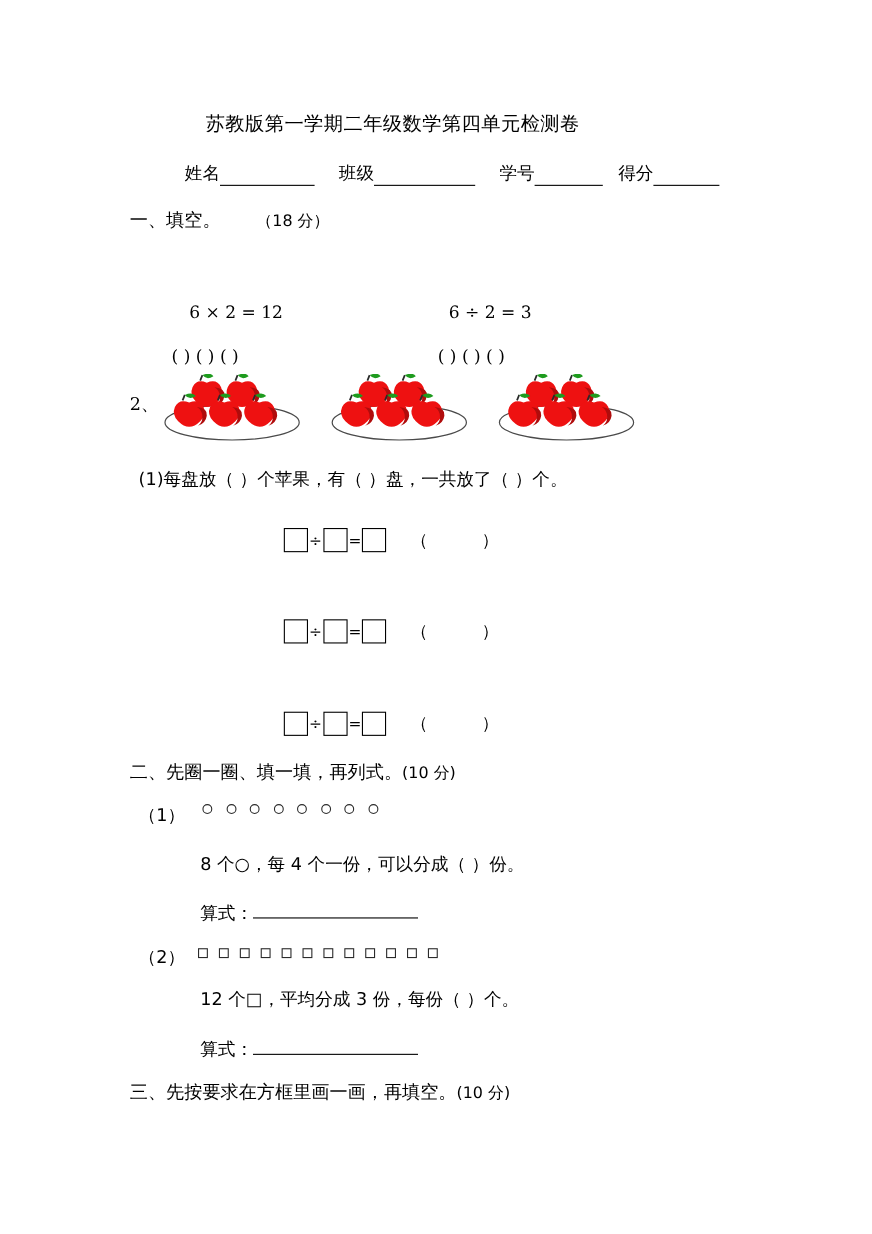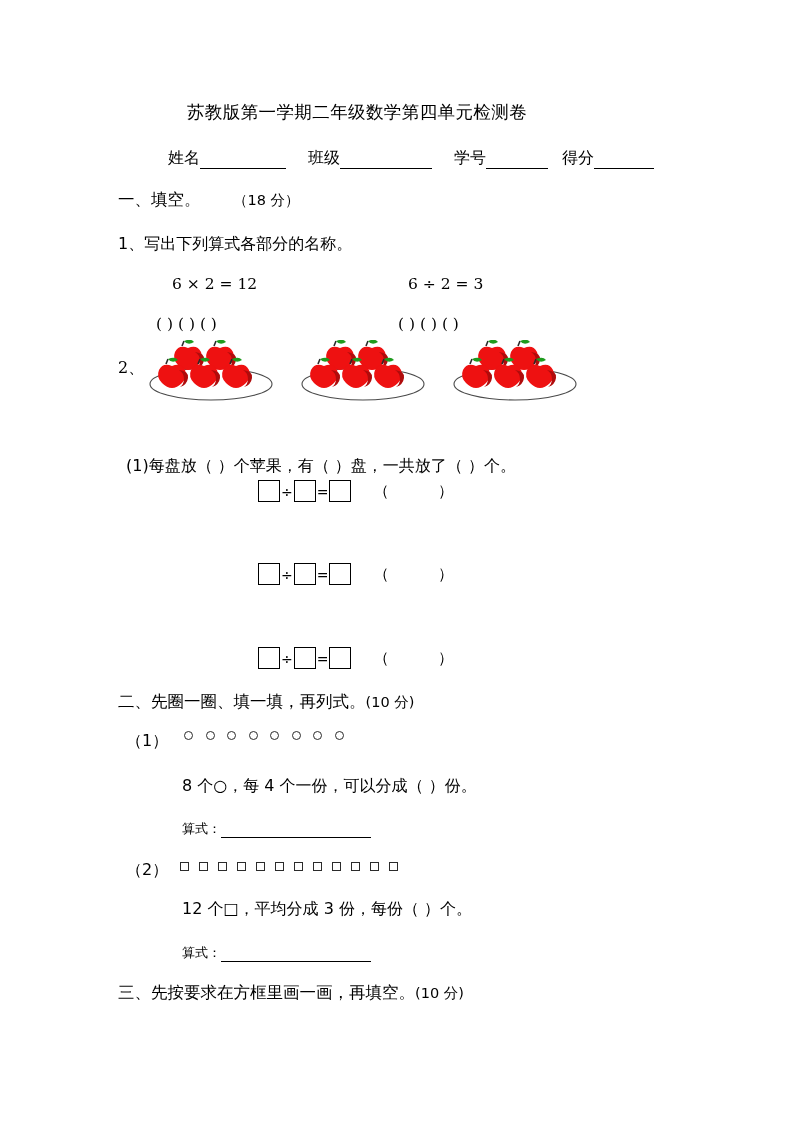--- a/index.html
+++ b/index.html
@@ -130,23 +130,23 @@
     height: 9px;
     border: 1.2px solid #2b2b2b;
     box-sizing: border-box;
     margin-right: 10px;
   }
 
   
   .formula-line {
     position: absolute;
     display: flex;
-    align-items: flex-end;
-    white-space: nowrap;
-    font-size: 13px;
+    align-items: flex-start;
+    white-space: nowrap;
+    font-size: 16px;
   }
   .formula-line .blank-ul { height: 14px; }
 </style>
 </head>
 <body>
 
 <div class="page">
 
   <div class="doc-title">苏教版第一学期二年级数学第四单元检测卷</div>
 
@@ -171,23 +171,20 @@
       <span class="blank-ul" style="width:60px"></span>
     </span>
   </div>
 
   <div class="row sec-head" style="top:192px; left:118px;">
     <span>一、填空。</span>
     <span class="sp-m"></span>
     <span class="score">（18 分）</span>
   </div>
 
-  <div class="row" style="top:236px; left:118px;">
-    <span>1、</span><span>写出下列算式各部分的名称。</span>
-  </div>
 
   <div class="row expr" style="top:277px; left:172px;text-align:right;">6  ×  2  =  12</div>
   <div class="row expr" style="top:277px; left:408px;">6  ÷  2  =  3</div>
 
   <div class="row paren-row" style="top:317px; left:156px;">(    )    (    )    (    )</div>
   <div class="row paren-row" style="top:317px; left:398px;">(    )    (    ) (    )</div>
 
   <div class="row expr" style="top:360px; left:118px; font-size:16px;">2、</div>
 
   <div class="plates">
@@ -306,21 +303,21 @@
             <path d="M4 2 L6 -3" stroke="#2A2A2A" stroke-width="1.6" fill="none"></path>
             <path d="M6 -3 q7 -3 10 1 q-6 4 -10 -1 z" fill="#1E9B1E"></path>
             <path d="M10 4 q9 -4 13 4 q3 7 -3 13 q-5 5 -10 5 q-5 0 -10 -5 q-6 -6 -3 -13 q4 -8 13 -4 z" fill="#EE1111"></path>
             <path d="M17 8 q5 3 5 9 q0 5 -4 8 q7 -2 8 -9 q1 -7 -9 -8 z" fill="#B00C0C"></path>
           </g>
         </g>
       </svg>
     </div>
   </div>
 
-  <div class="row" style="top:458px; left:126px;">
+  <div class="row" style="top:428px; left:126px;">
     <span>(1)</span><span>每盘放（  ）个苹果，有（  ）盘，一共放了（  ）个。</span>
   </div>
   <div class="boxrow" style="top:480px; left:258px;">
     <span class="nbox"></span>
     <span class="op">÷</span>
     <span class="nbox"></span>
     <span class="op">=</span>
     <span class="nbox"></span>
     <span class="tailparen">（      ）</span>
   </div>

